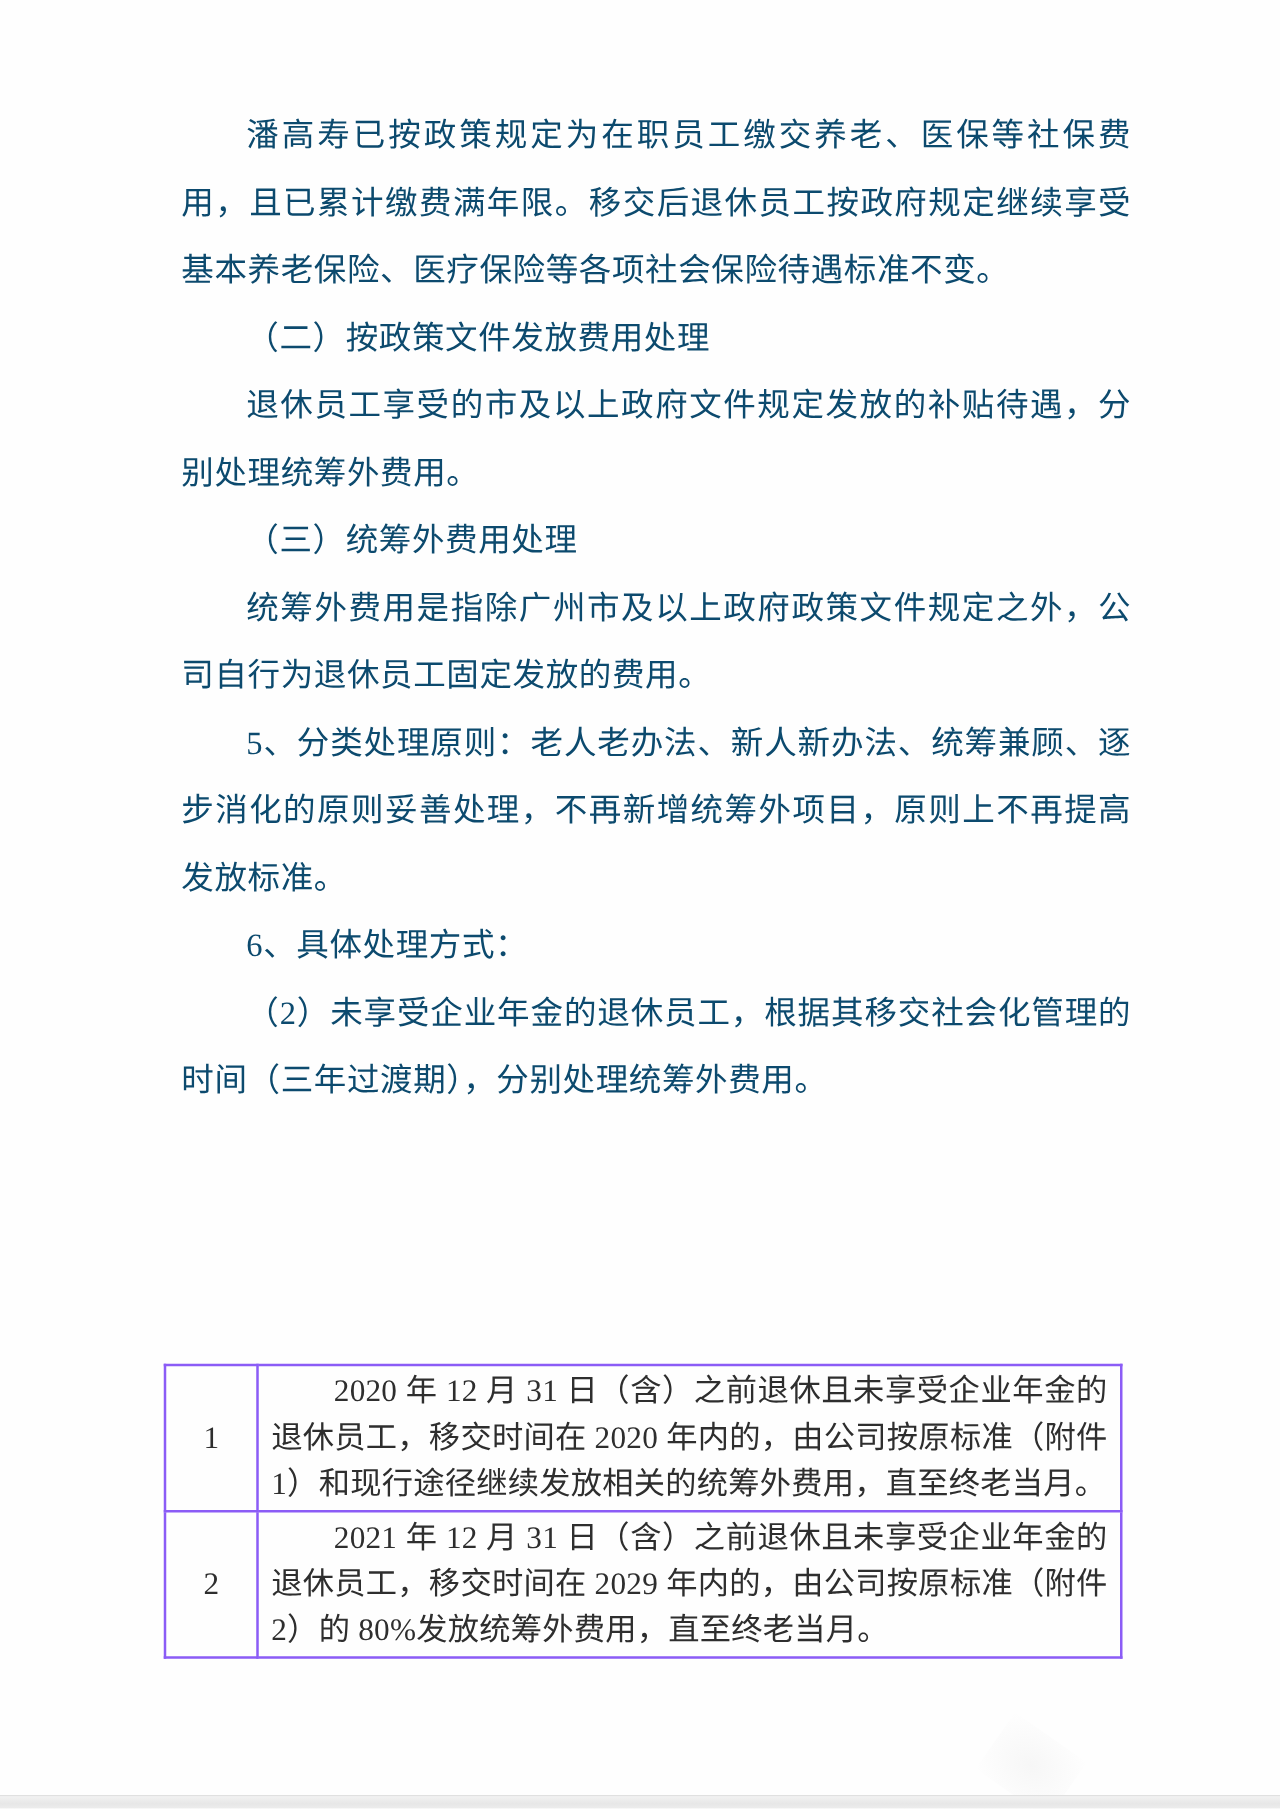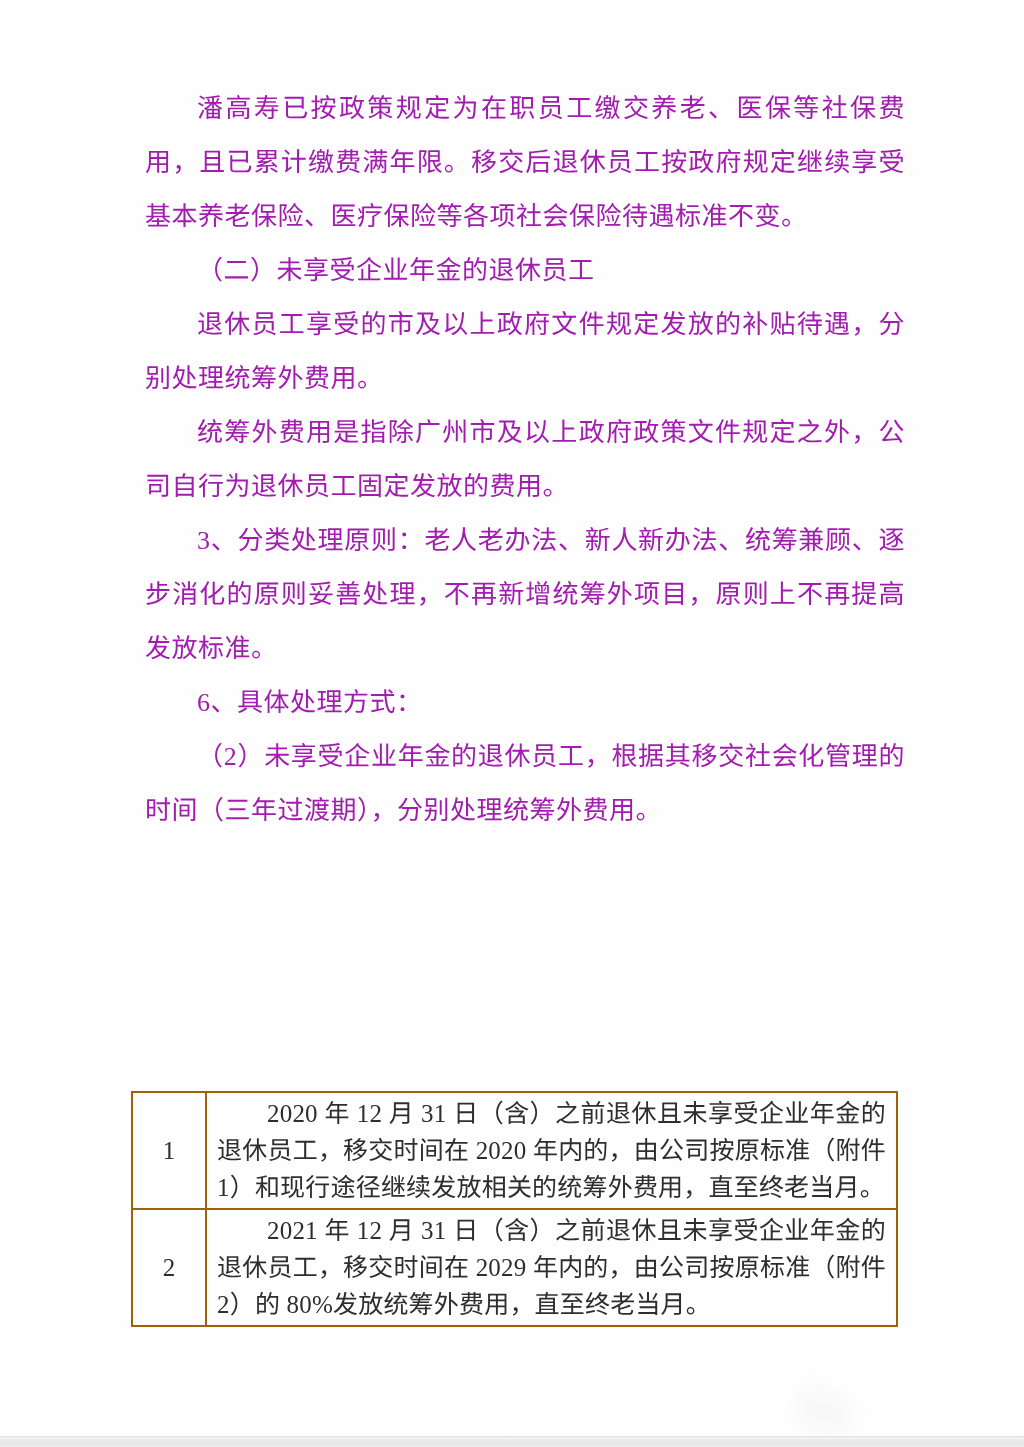--- a/index.html
+++ b/index.html
@@ -22,34 +22,34 @@
     top: 82px;
     width: 760px;
   }
   .textblock p {
     margin: 0;
     font-size: 26px;
     line-height: 54px;
     text-align: justify;
     text-indent: 2em;
     letter-spacing: 0.5px;
-    color: #a21caf;
+    color: #0c4a6e;
   }
   .doc-table {
     position: absolute;
     left: 131px;
     top: 1091px;
     width: 767px;
     border-collapse: collapse;
     table-layout: fixed;
     font-size: 25px;
     color: #2e2e2e;
   }
   .doc-table td {
-    border: 2px solid #a16207;
+    border: 2px solid #8b5cf6;
     vertical-align: middle;
     padding: 2px 10px;
   }
   .doc-table td.num {
     width: 52px;
     text-align: center;
     font-size: 25px;
   }
   .doc-table td.desc {
     text-align: justify;
@@ -79,24 +79,25 @@
     transform: rotate(35deg);
   }
 </style>
 </head>
 <body>
 
 <div class="page">
 
   <div class="textblock">
     <p>潘高寿已按政策规定为在职员工缴交养老、医保等社保费用，且已累计缴费满年限。移交后退休员工按政府规定继续享受基本养老保险、医疗保险等各项社会保险待遇标准不变。</p>
-    <p>（二）未享受企业年金的退休员工</p>
+    <p>（二）按政策文件发放费用处理</p>
     <p>退休员工享受的市及以上政府文件规定发放的补贴待遇，分别处理统筹外费用。</p>
+    <p>（三）统筹外费用处理</p>
     <p>统筹外费用是指除广州市及以上政府政策文件规定之外，公司自行为退休员工固定发放的费用。</p>
-    <p>3、分类处理原则：老人老办法、新人新办法、统筹兼顾、逐步消化的原则妥善处理，不再新增统筹外项目，原则上不再提高发放标准。</p>
+    <p>5、分类处理原则：老人老办法、新人新办法、统筹兼顾、逐步消化的原则妥善处理，不再新增统筹外项目，原则上不再提高发放标准。</p>
     <p>6、具体处理方式：</p>
     <p>（2）未享受企业年金的退休员工，根据其移交社会化管理的时间（三年过渡期），分别处理统筹外费用。</p>
   </div>
 
   <table class="doc-table">
     <tbody>
       <tr>
         <td class="num">1</td>
         <td class="desc">
           <span class="cell-text">2020 年 12 月 31 日（含）之前退休且未享受企业年金的退休员工，移交时间在 2020 年内的，由公司按原标准（附件 1）和现行途径继续发放相关的统筹外费用，直至终老当月。</span>

